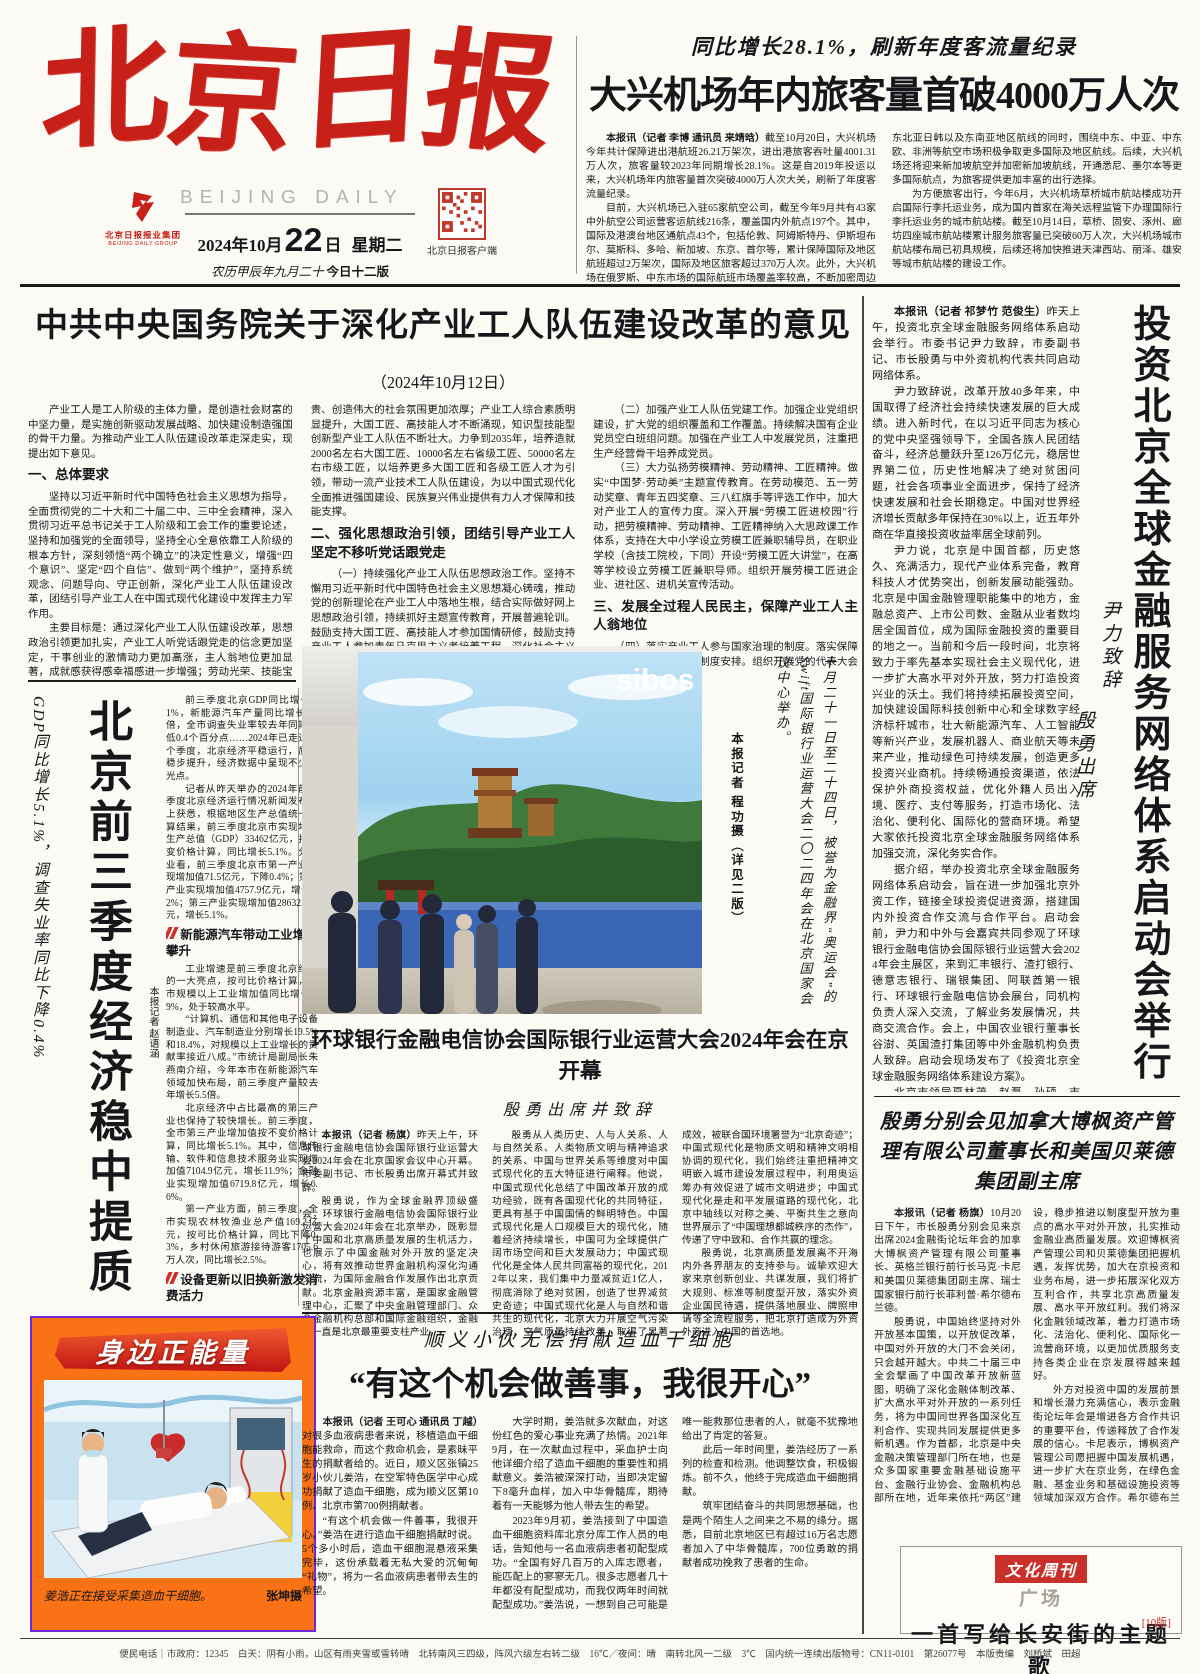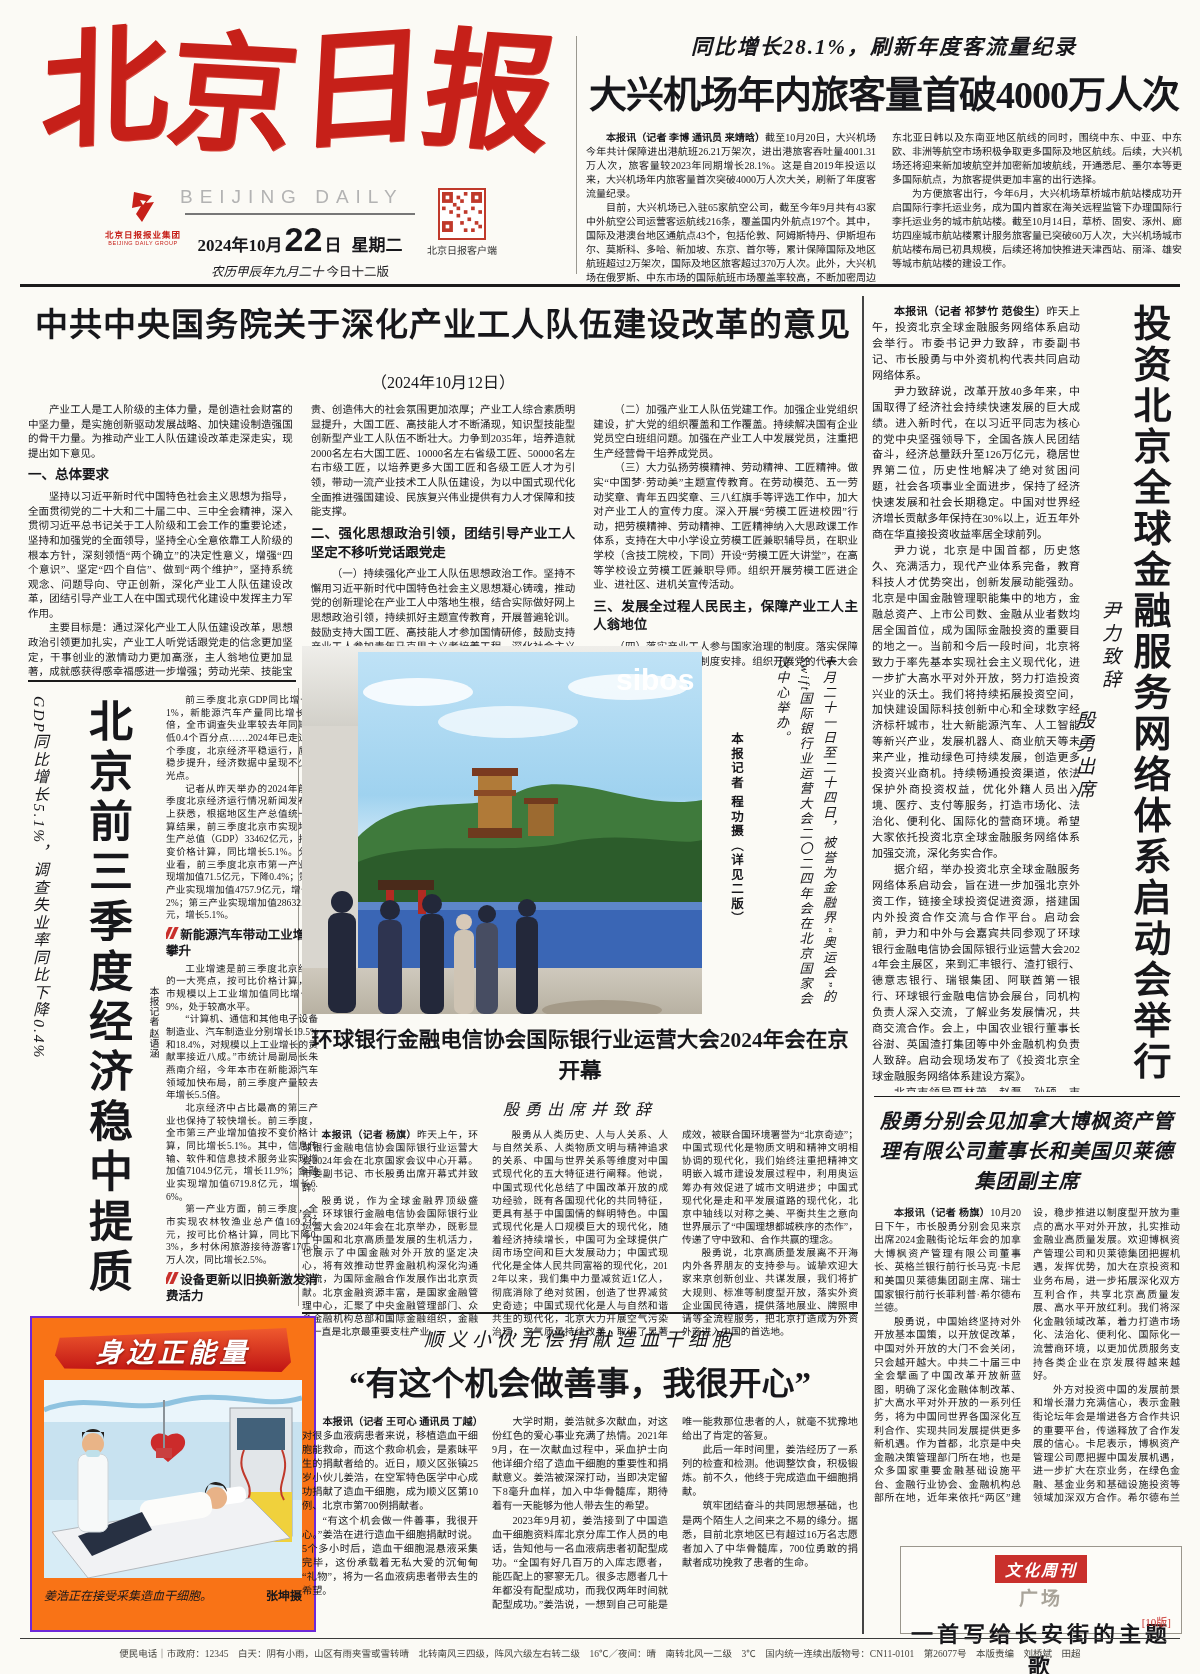--- a/index.html
+++ b/index.html
@@ -43,21 +43,21 @@
     <div class="m-en abs" style="left:155px;top:168px;width:240px;">BEIJING DAILY</div>
     <div class="abs" style="left:160px;top:195px;width:230px;height:2px;background:#777;"></div>
     <div class="m-date abs" style="left:140px;top:202px;width:270px;">
       <span style="font-size:17px;">2024年10月</span>
       <span style="font-size:34px;font-family:'Liberation Sans',sans-serif;">22</span>
       <span style="font-size:17px;">日</span>
       <span style="font-size:17px;margin-left:8px;">星期二</span>
     </div>
     <div class="abs" style="left:130px;top:243px;width:290px;text-align:center;font-size:12.5px;">
       <span class="kai">农历甲辰年九月二十</span>
-      <span style="font-weight:normal;">今日十二版</span>
+      <span style="font-weight:bold;">今日十二版</span>
     </div>
 
     <div class="abs" style="left:78px;top:172px;width:80px;text-align:center;">
       <svg width="30" height="34" viewBox="0 0 30 34">
         <path d="M6 2 L24 6 L18 13 L26 12 L14 32 L8 24 L13 16 L4 18 Z" fill="#c62019"></path>
         <path d="M12 10 L18 11 L15 15 Z" fill="#fbfaf5"></path>
       </svg>
       <div style="font-size:8.5px;font-weight:bold;color:#c62019;letter-spacing:1px;">北京日报报业集团</div>
       <div style="font-size:5.5px;color:#c62019;letter-spacing:.5px;font-family:'Liberation Sans',sans-serif;">BEIJING DAILY GROUP</div>
     </div>

